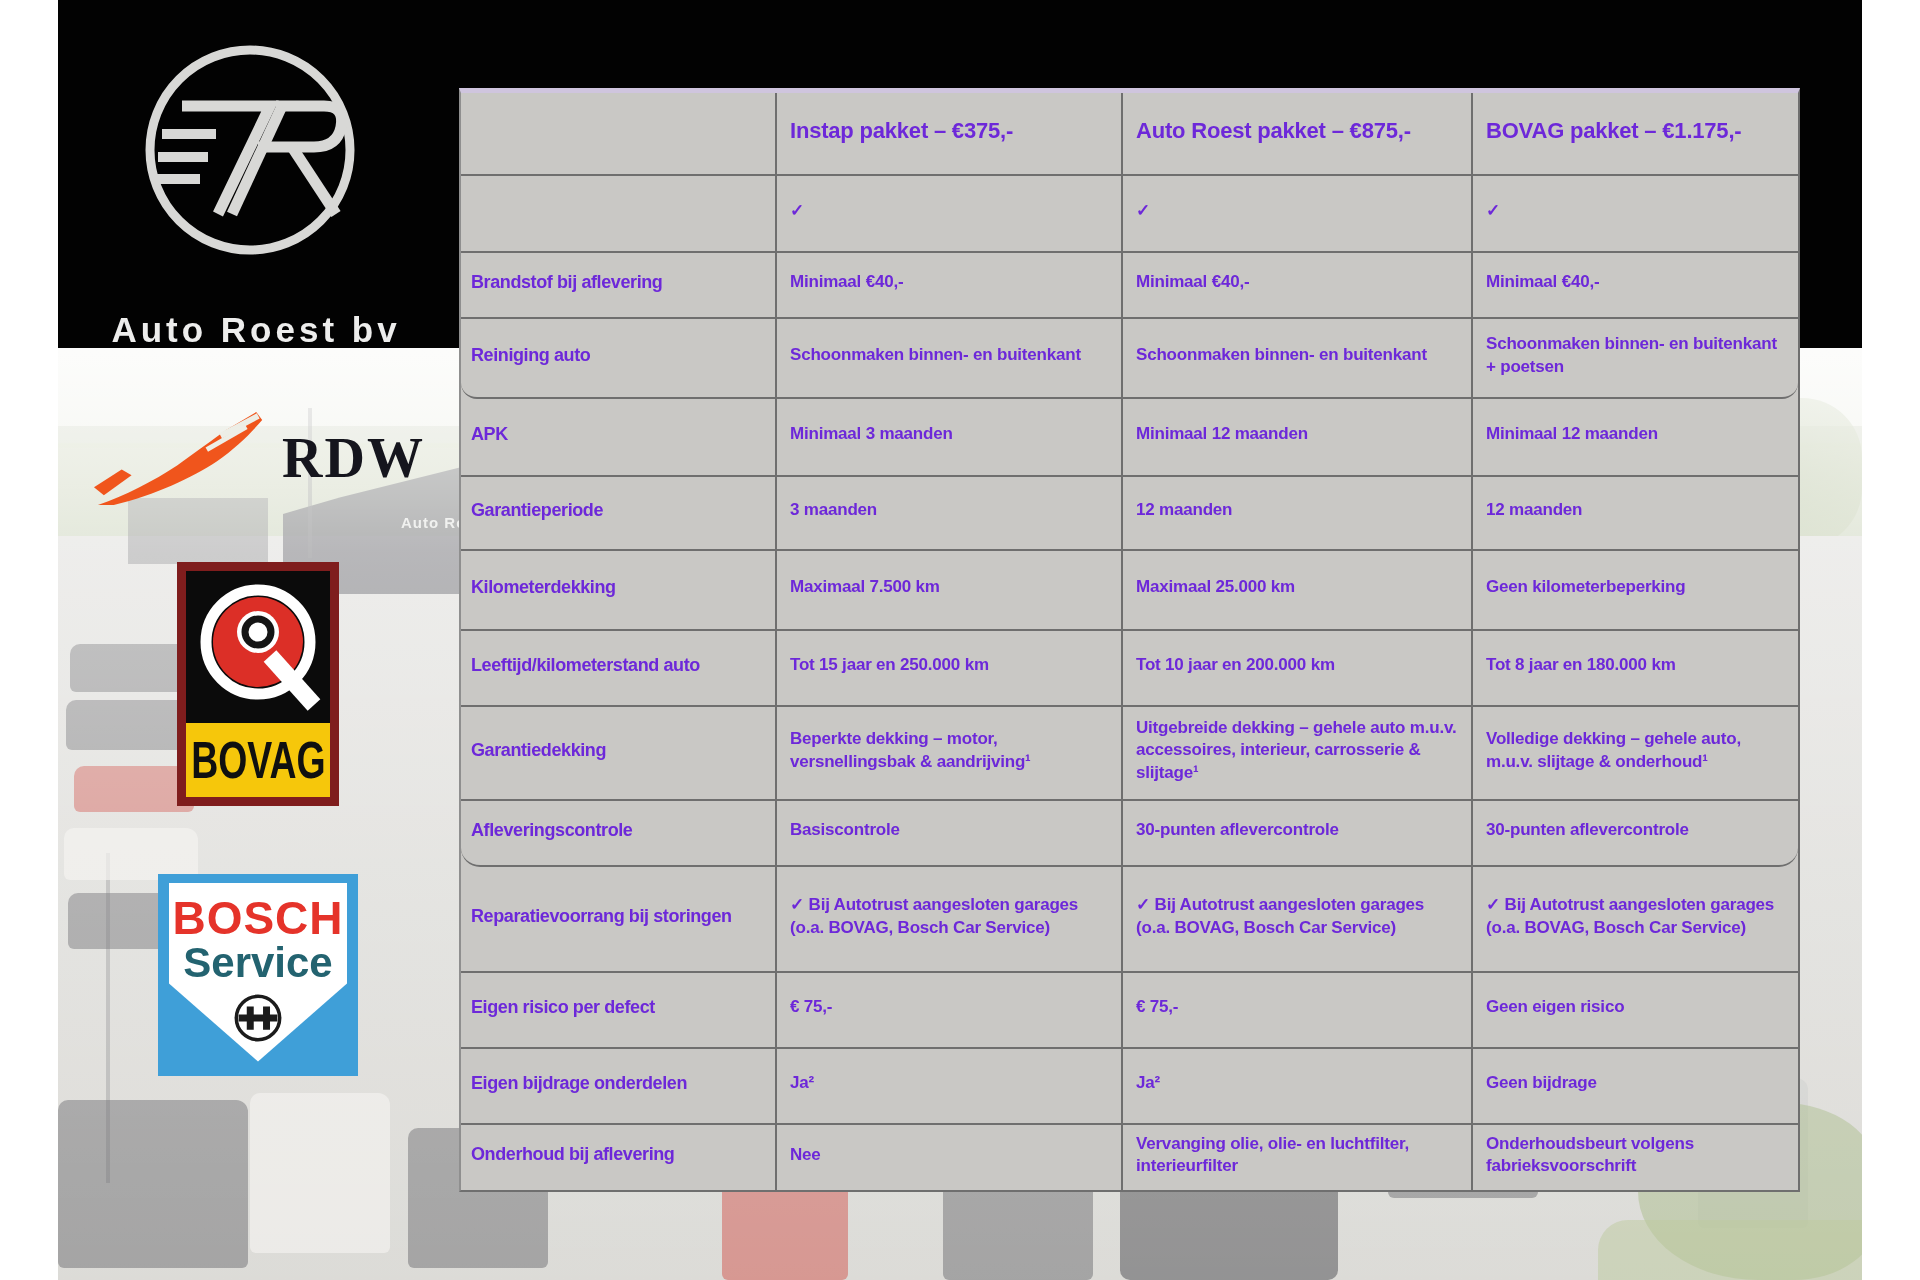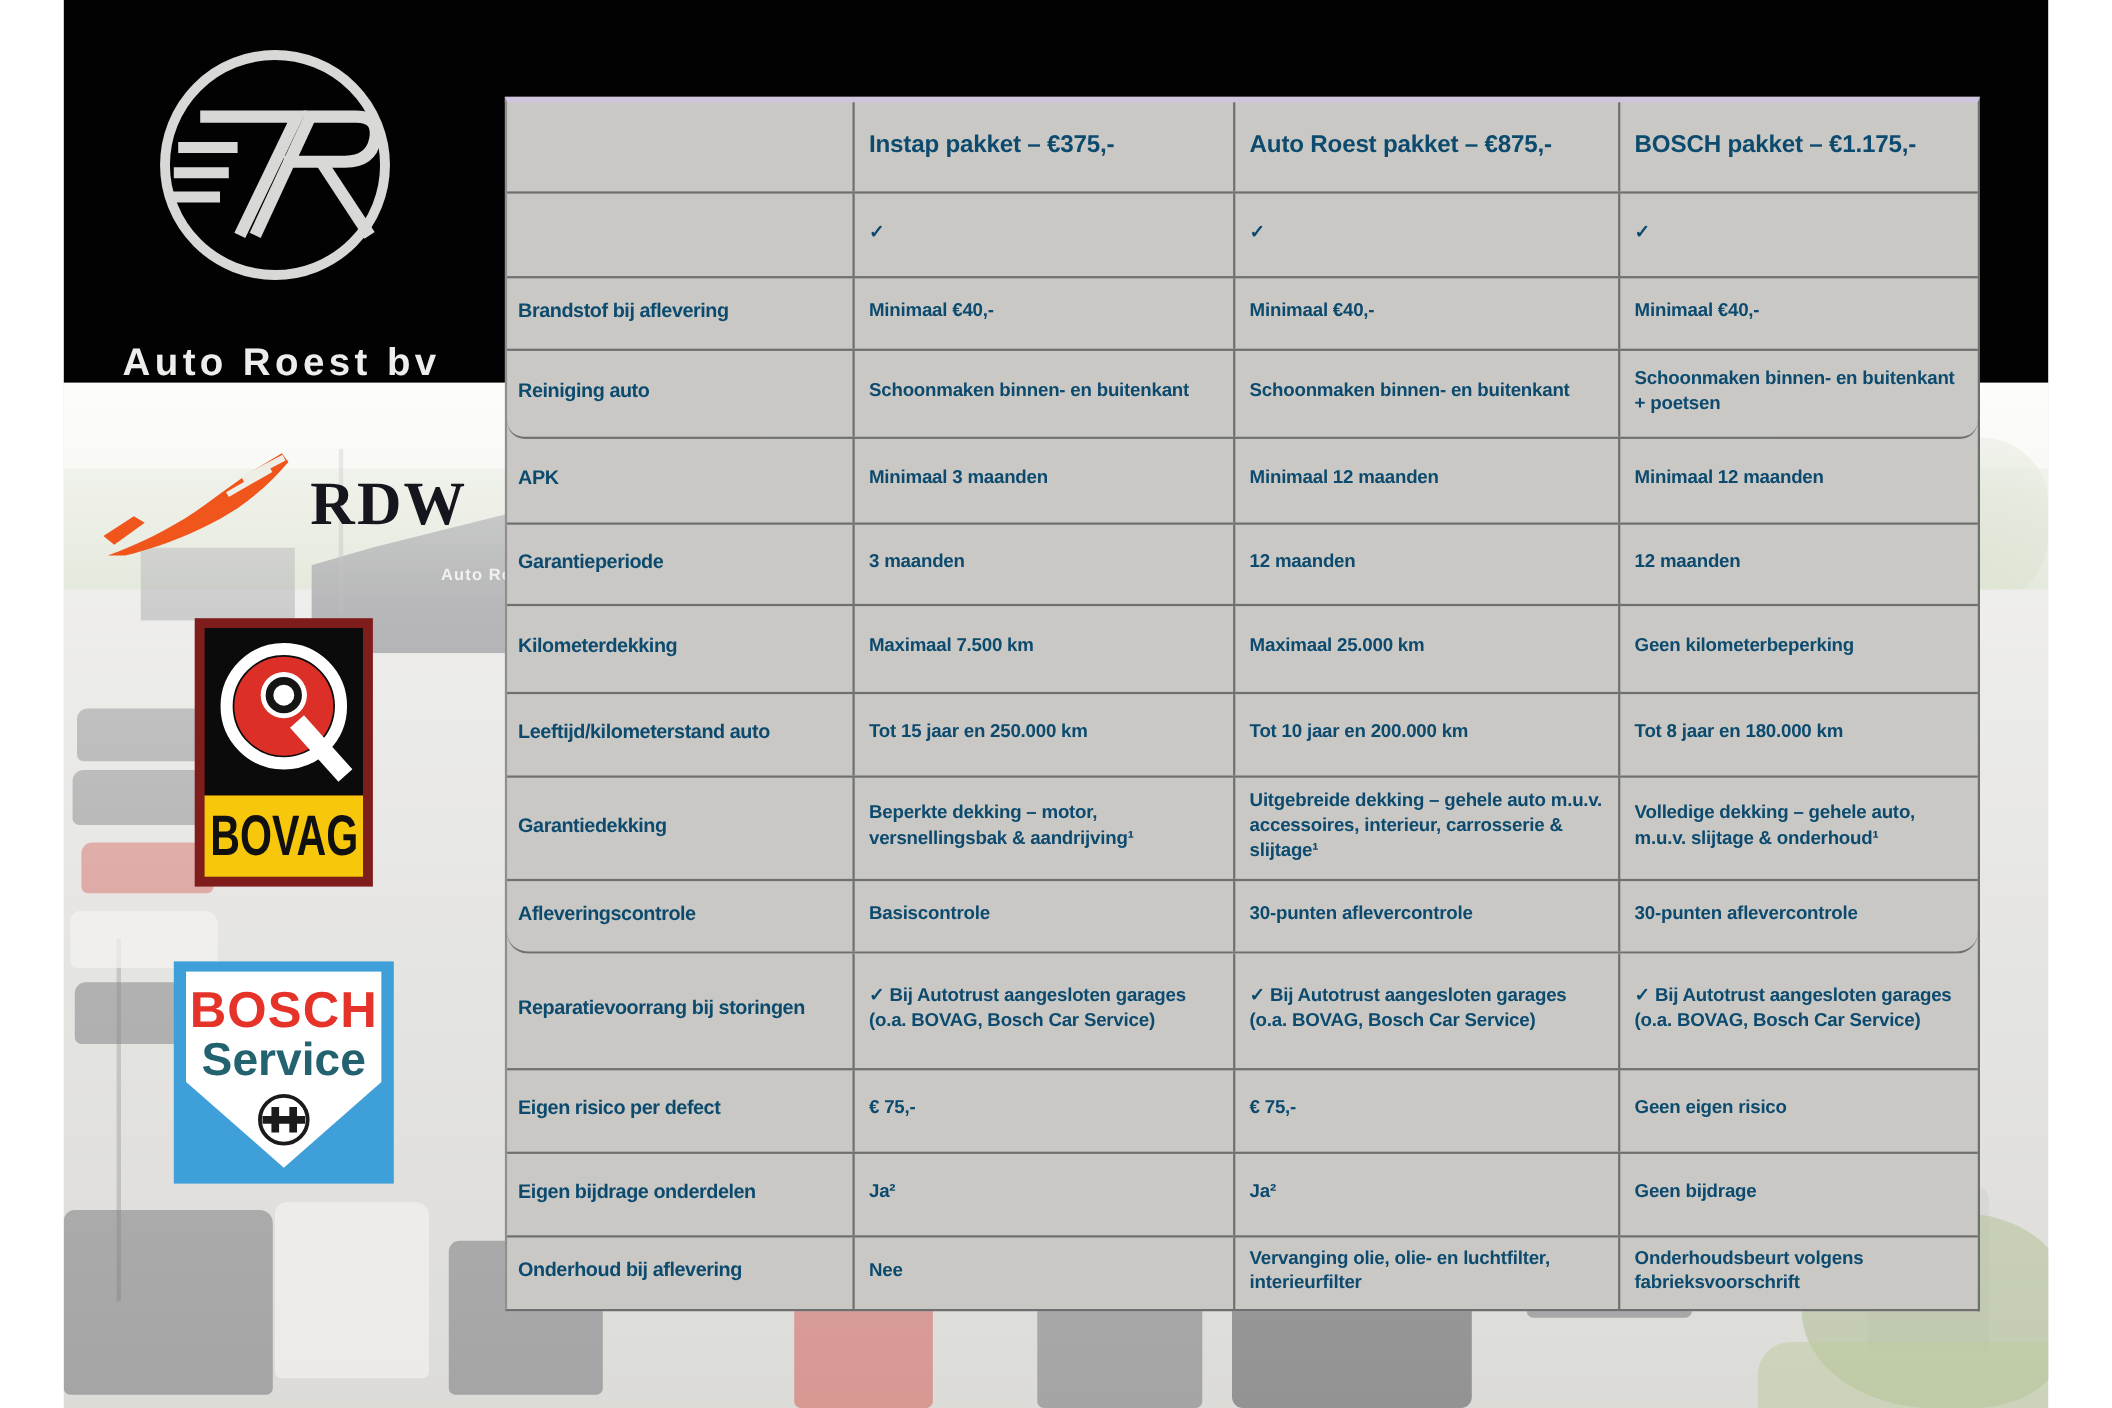--- a/index.html
+++ b/index.html
@@ -55,21 +55,21 @@
   .bosch-word1{margin-top:12px;font-size:46px;font-weight:800;color:#e5332a;letter-spacing:1px;line-height:1.0;}
   .bosch-word2{font-size:42px;font-weight:bold;color:#236370;line-height:1.05;}
   .bosch-arm{width:62px;height:62px;margin-top:2px;}
 
   
   .ctable{position:absolute;left:459px;top:88px;width:1341px;background:#c9c8c5;box-sizing:border-box;
           border-top:5px solid #cfc5de;border-left:2px solid #8f8f8f;border-right:2px solid #6f6f6f;border-bottom:2px solid #6f6f6f;}
   .trow{display:grid;grid-template-columns:316px 346px 350px 325px;border-bottom:2px solid #6f6f6f;}
   .trow:last-child{border-bottom:none;}
   .cell{border-right:2px solid #6f6f6f;padding:8px 10px 13px 13px;display:flex;align-items:center;
-        font-weight:bold;color:#0c4a6e;font-size:17px;line-height:1.3;letter-spacing:-0.2px;box-sizing:border-box;}
+        font-weight:bold;color:#6d28d9;font-size:17px;line-height:1.3;letter-spacing:-0.2px;box-sizing:border-box;}
   .cell:last-child{border-right:none;}
   .cell.label{font-size:18px;letter-spacing:-0.4px;white-space:nowrap;padding-left:10px;}
   .trow.head .cell{font-size:22px;letter-spacing:-0.2px;white-space:nowrap;}
   .trow:nth-child(1){min-height:81px;}
   .trow:nth-child(2){min-height:75px;}
   .trow:nth-child(3){min-height:64px;}
   .trow:nth-child(4){min-height:78px;border-radius:16px;}
   .trow:nth-child(5){min-height:76px;}
   .trow:nth-child(6){min-height:72px;}
   .trow:nth-child(7){min-height:78px;}
@@ -182,21 +182,21 @@
       </svg>
     </div>
   </div>
 
   <div class="ctable">
 
     <div class="trow head">
       <div class="cell label"></div>
       <div class="cell">Instap pakket – €375,-</div>
       <div class="cell">Auto Roest pakket – €875,-</div>
-      <div class="cell">BOSCH pakket – €1.175,-</div>
+      <div class="cell">BOVAG pakket – €1.175,-</div>
     </div>
 
     <div class="trow">
       <div class="cell label"></div>
       <div class="cell">✓</div>
       <div class="cell">✓</div>
       <div class="cell">✓</div>
     </div>
 
     <div class="trow">

